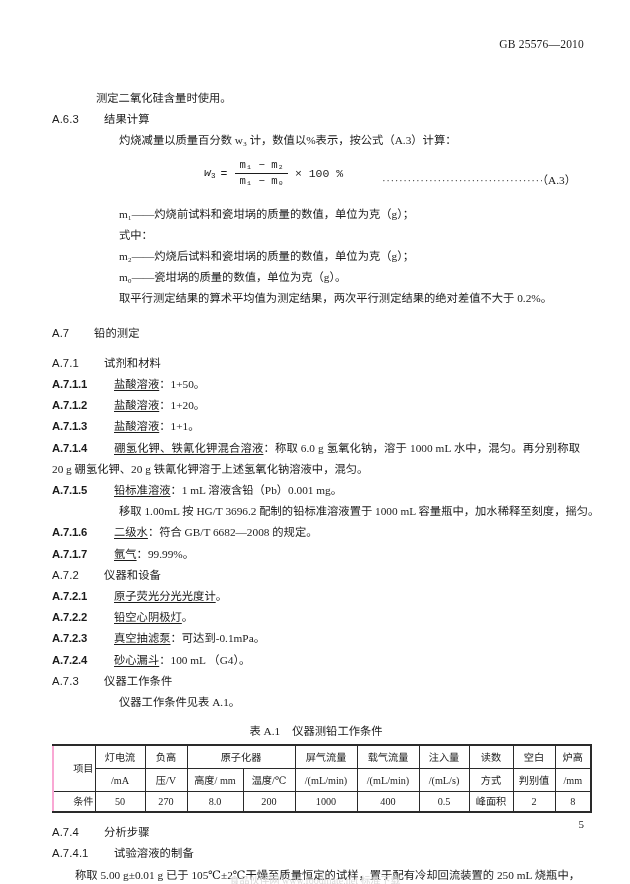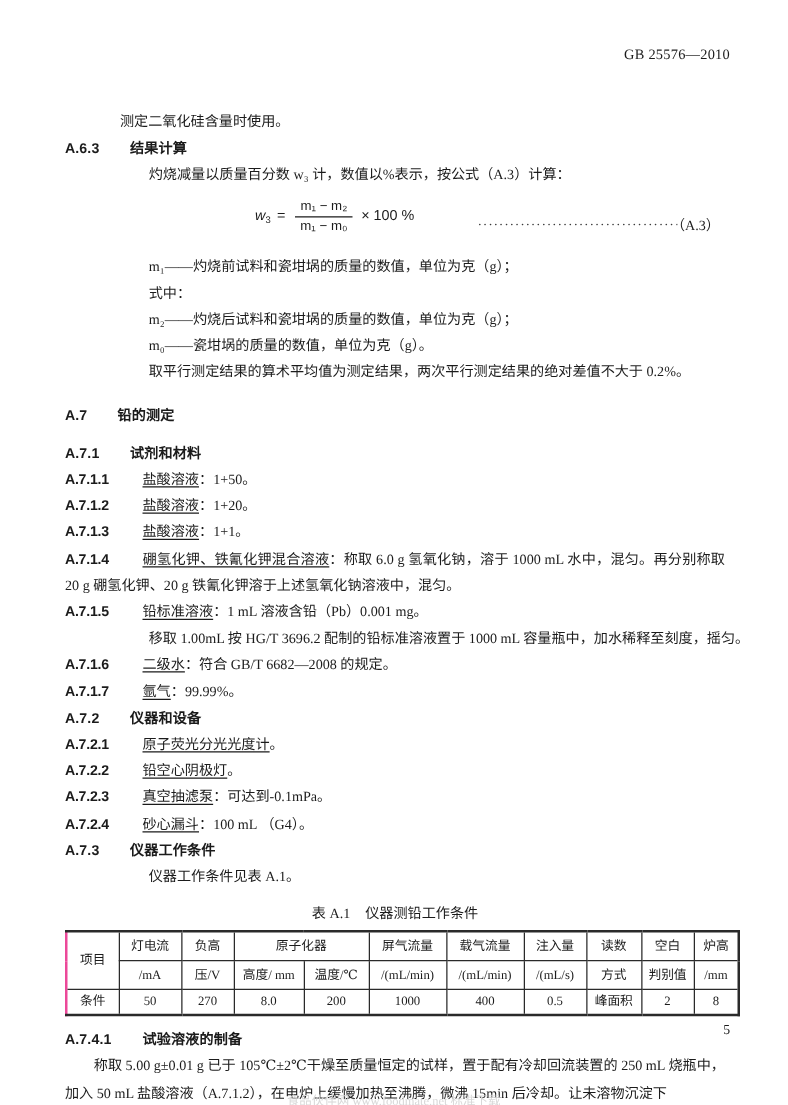--- a/index.html
+++ b/index.html
@@ -52,21 +52,21 @@
   .indent1 { padding-left: 23px; }
   .indent-hang { padding-left: 23px; }
   .para {
     font-size: 11.3px;
     line-height: 21.2px;
     text-align: justify;
     text-justify: inter-ideograph;
   }
   .para.first { text-indent: 23px; }
   .heading {
-    font-weight: bold;
+    font-weight: normal;
     font-size: 11.3px;
     line-height: 21.2px;
     font-family: "Liberation Sans", "DejaVu Sans", sans-serif;
     letter-spacing: 0.1px;
   }
   .heading .num {
     display: inline-block;
     min-width: 42px;
   }
   .heading.lvl3 .num { min-width: 52px; }
@@ -98,21 +98,21 @@
     position: relative;
     height: 42px;
     margin-top: 5px;
     margin-bottom: 5px;
   }
   .formula {
     position: absolute;
     left: 152px;
     top: 2px;
     font-size: 11.5px;
-    font-family: Liberation Sans, sans-serif;
+    font-family: Liberation Mono, monospace;
     display: flex;
     align-items: center;
     white-space: nowrap;
   }
   .formula .var {
     font-style: italic;
   }
   .formula .sub {
     font-size: 7.6px;
     vertical-align: -2px;
@@ -177,21 +177,21 @@
     line-height: 15px;
     font-weight: normal;
     padding: 2px 1px;
     color: #1b1b1b;
   }
   table.spec thead td, table.spec thead th {
     height: 18px;
   }
   table.spec .outer-top { border-top: 2px solid #2a2a2a; }
   table.spec .outer-bottom { border-bottom: 2px solid #2a2a2a; }
-  table.spec .outer-left { border-left: 2px solid #ec4899; }
+  table.spec .outer-left { border-left: 2px solid #f9a8d4; text-align: right; }
   table.spec .outer-right { border-right: 2px solid #2a2a2a; }
   .unit { font-size: 9.6px; }
 
   
   .page-number {
     position: absolute;
     right: 46px;
     top: 818px;
     font-size: 11px;
   }
@@ -360,20 +360,23 @@
           <td class="outer-bottom">0.5</td>
           <td class="outer-bottom">峰面积</td>
           <td class="outer-bottom">2</td>
           <td class="outer-bottom outer-right">8</td>
         </tr>
       </tbody>
     </table>
 
     <div class="gap-sm"></div>
 
+    <div class="heading lvl3">
+      <span class="num">A.7.4</span><span>分析步骤</span>
+    </div>
     <div class="heading lvl4">
       <span class="num">A.7.4.1</span><span>试验溶液的制备</span>
     </div>
     <div class="para first">称取 5.00 g±0.01 g 已于 105℃±2℃干燥至质量恒定的试样，置于配有冷却回流装置的 250 mL 烧瓶中，加入 50 mL 盐酸溶液（A.7.1.2），在电炉上缓慢加热至沸腾，微沸 15min 后冷却。让未溶物沉淀下</div>
 
   </div>
 
   <div class="page-number">5</div>
 
   <div class="watermark">食品伙伴网 www.foodmate.net 标准下载</div>

